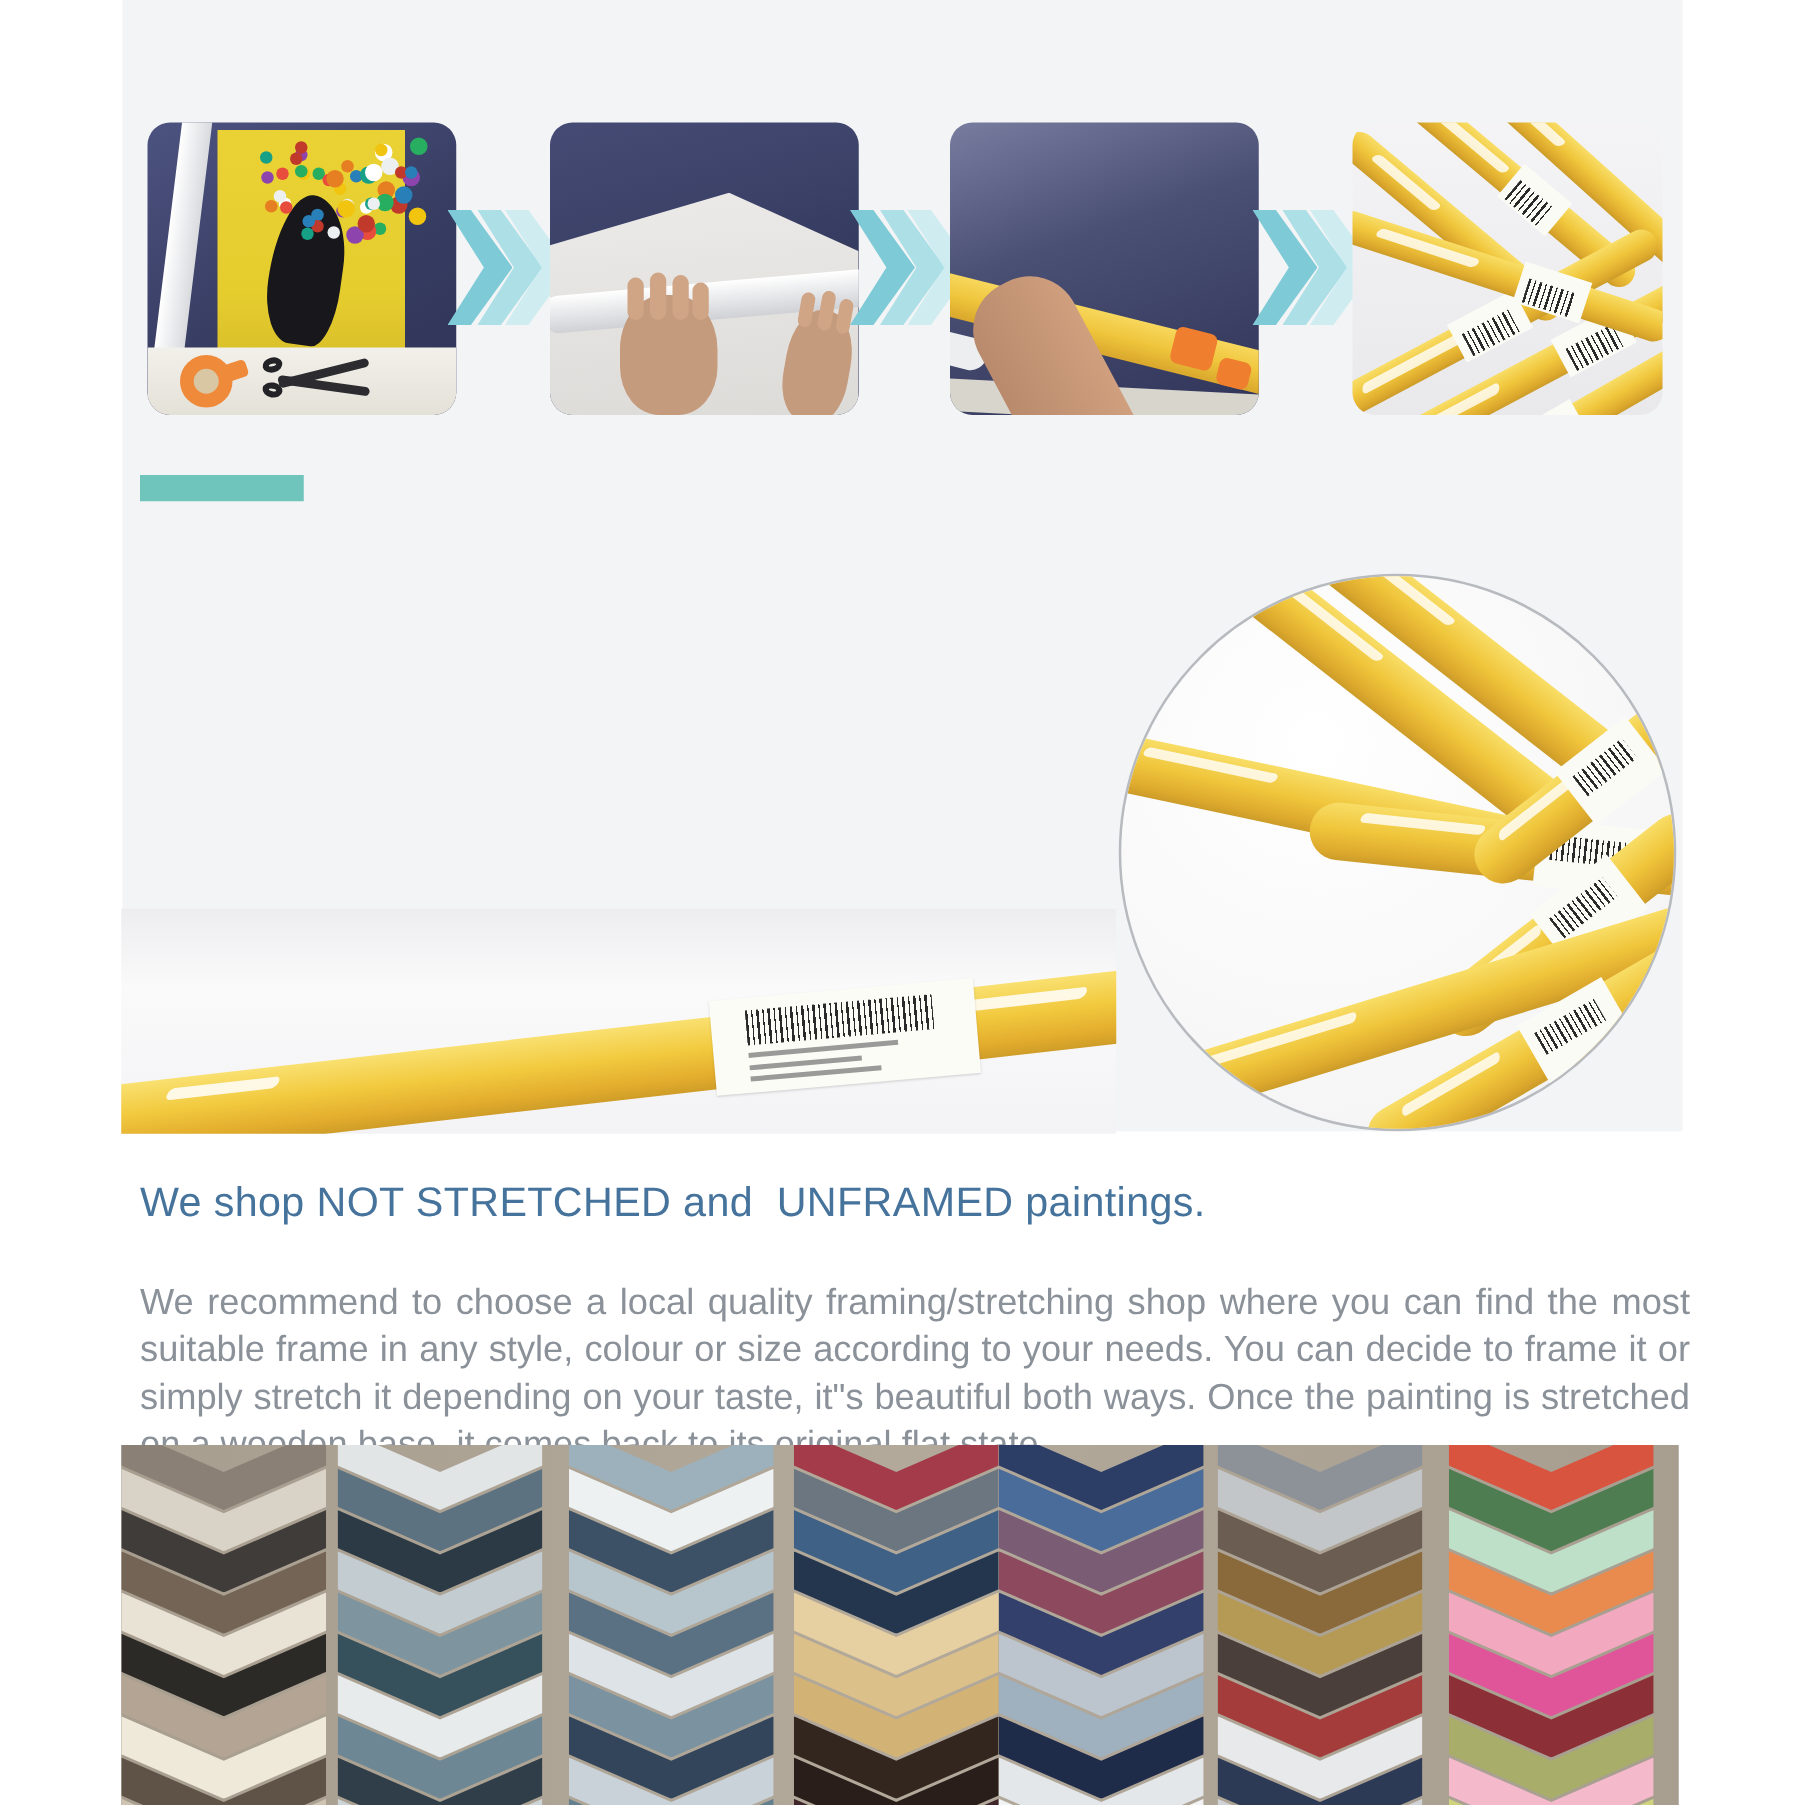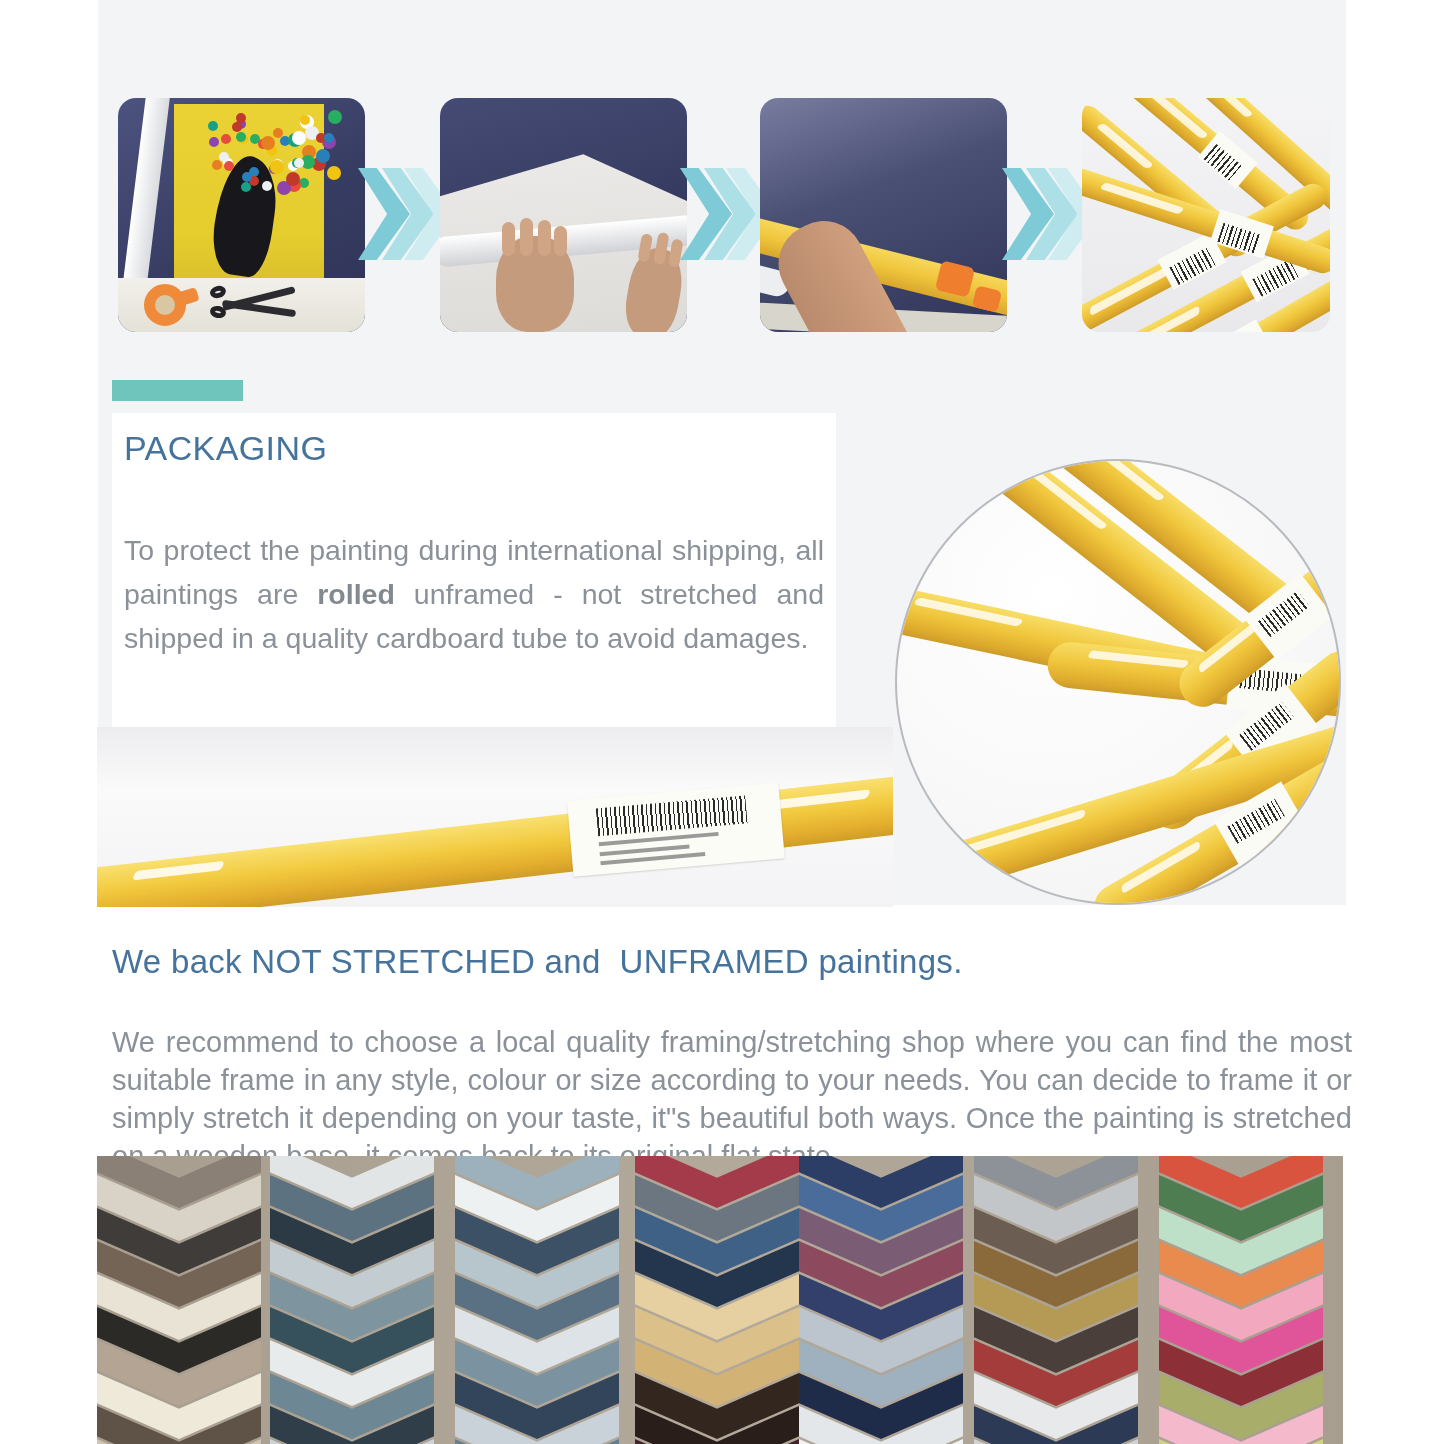--- a/index.html
+++ b/index.html
@@ -192,24 +192,20 @@
       </div>
       <div class="c-tube" style="left: -20px; top: 110px; width: 280px; height: 26px; border-radius: 13px; transform: rotate(18deg);">
         <div class="shine" style="left: 12%; width: 30%;"></div>
         <div class="band-label" style="left: 55%; width: 20%; height: 34px;">
           <div class="barcode"></div>
         </div>
       </div>
     </div>
 
   <div class="teal-bar" style="background: rgb(111, 197, 187);"></div>
-  <div class="pack-box">
-    <span class="pack-heading">PACKAGING</span>
-    <p class="pack-para"><span>To protect the painting during international shipping, all paintings are </span><b>rolled</b><span> unframed - not stretched and shipped in a quality cardboard tube to avoid damages.</span></p>
-  </div>
 
   <div class="tube-photo">
     <div class="big-tube">
       <div class="shine" style="left:70px;width:90px;"></div>
       <div class="shine" style="left:700px;width:110px;top:10px;"></div>
 
       <div class="big-label">
         <div class="barcode"></div>
         <div class="label-line" style="left:28px;top:44px;width:120px;"></div>
         <div class="label-line" style="left:28px;top:54px;width:90px;"></div>
@@ -250,21 +246,21 @@
         <div class="shine" style="left: 12%; width: 30%;"></div>
       </div>
       <div class="c-tube" style="left: 180px; top: 360px; width: 300px; transform: rotate(-30deg);">
         <div class="shine" style="left: 12%; width: 30%;"></div>
         <div class="band-label" style="left: 50%; width: 26%;">
           <div class="barcode"></div>
         </div>
       </div>
     </div>
 
-  <h2 class="sell-heading">We back NOT STRETCHED and  UNFRAMED paintings.</h2>
+  <h2 class="sell-heading">We shop NOT STRETCHED and  UNFRAMED paintings.</h2>
   <p class="recommend-para">We recommend to choose a local quality framing/stretching shop where you can find the most suitable frame in any style, colour or size according to your needs. You can decide to frame it or simply stretch it depending on your taste, it"s beautiful both ways. Once the painting is stretched on a wooden base, it comes back to its original flat state.</p>
 
   <div class="frames-photo" id="frames-photo">
       <div class="f-col" style="left: 0px;">
         <div class="f-chev" style="top: -14px; background: rgb(138, 128, 118);"></div>
         <div class="f-chev" style="top: 19px; background: rgb(217, 210, 198);"></div>
         <div class="f-chev" style="top: 52px; background: rgb(63, 60, 57);"></div>
         <div class="f-chev" style="top: 85px; background: rgb(116, 100, 86);"></div>
         <div class="f-chev" style="top: 118px; background: rgb(233, 227, 214);"></div>
         <div class="f-chev" style="top: 151px; background: rgb(44, 42, 39);"></div>

